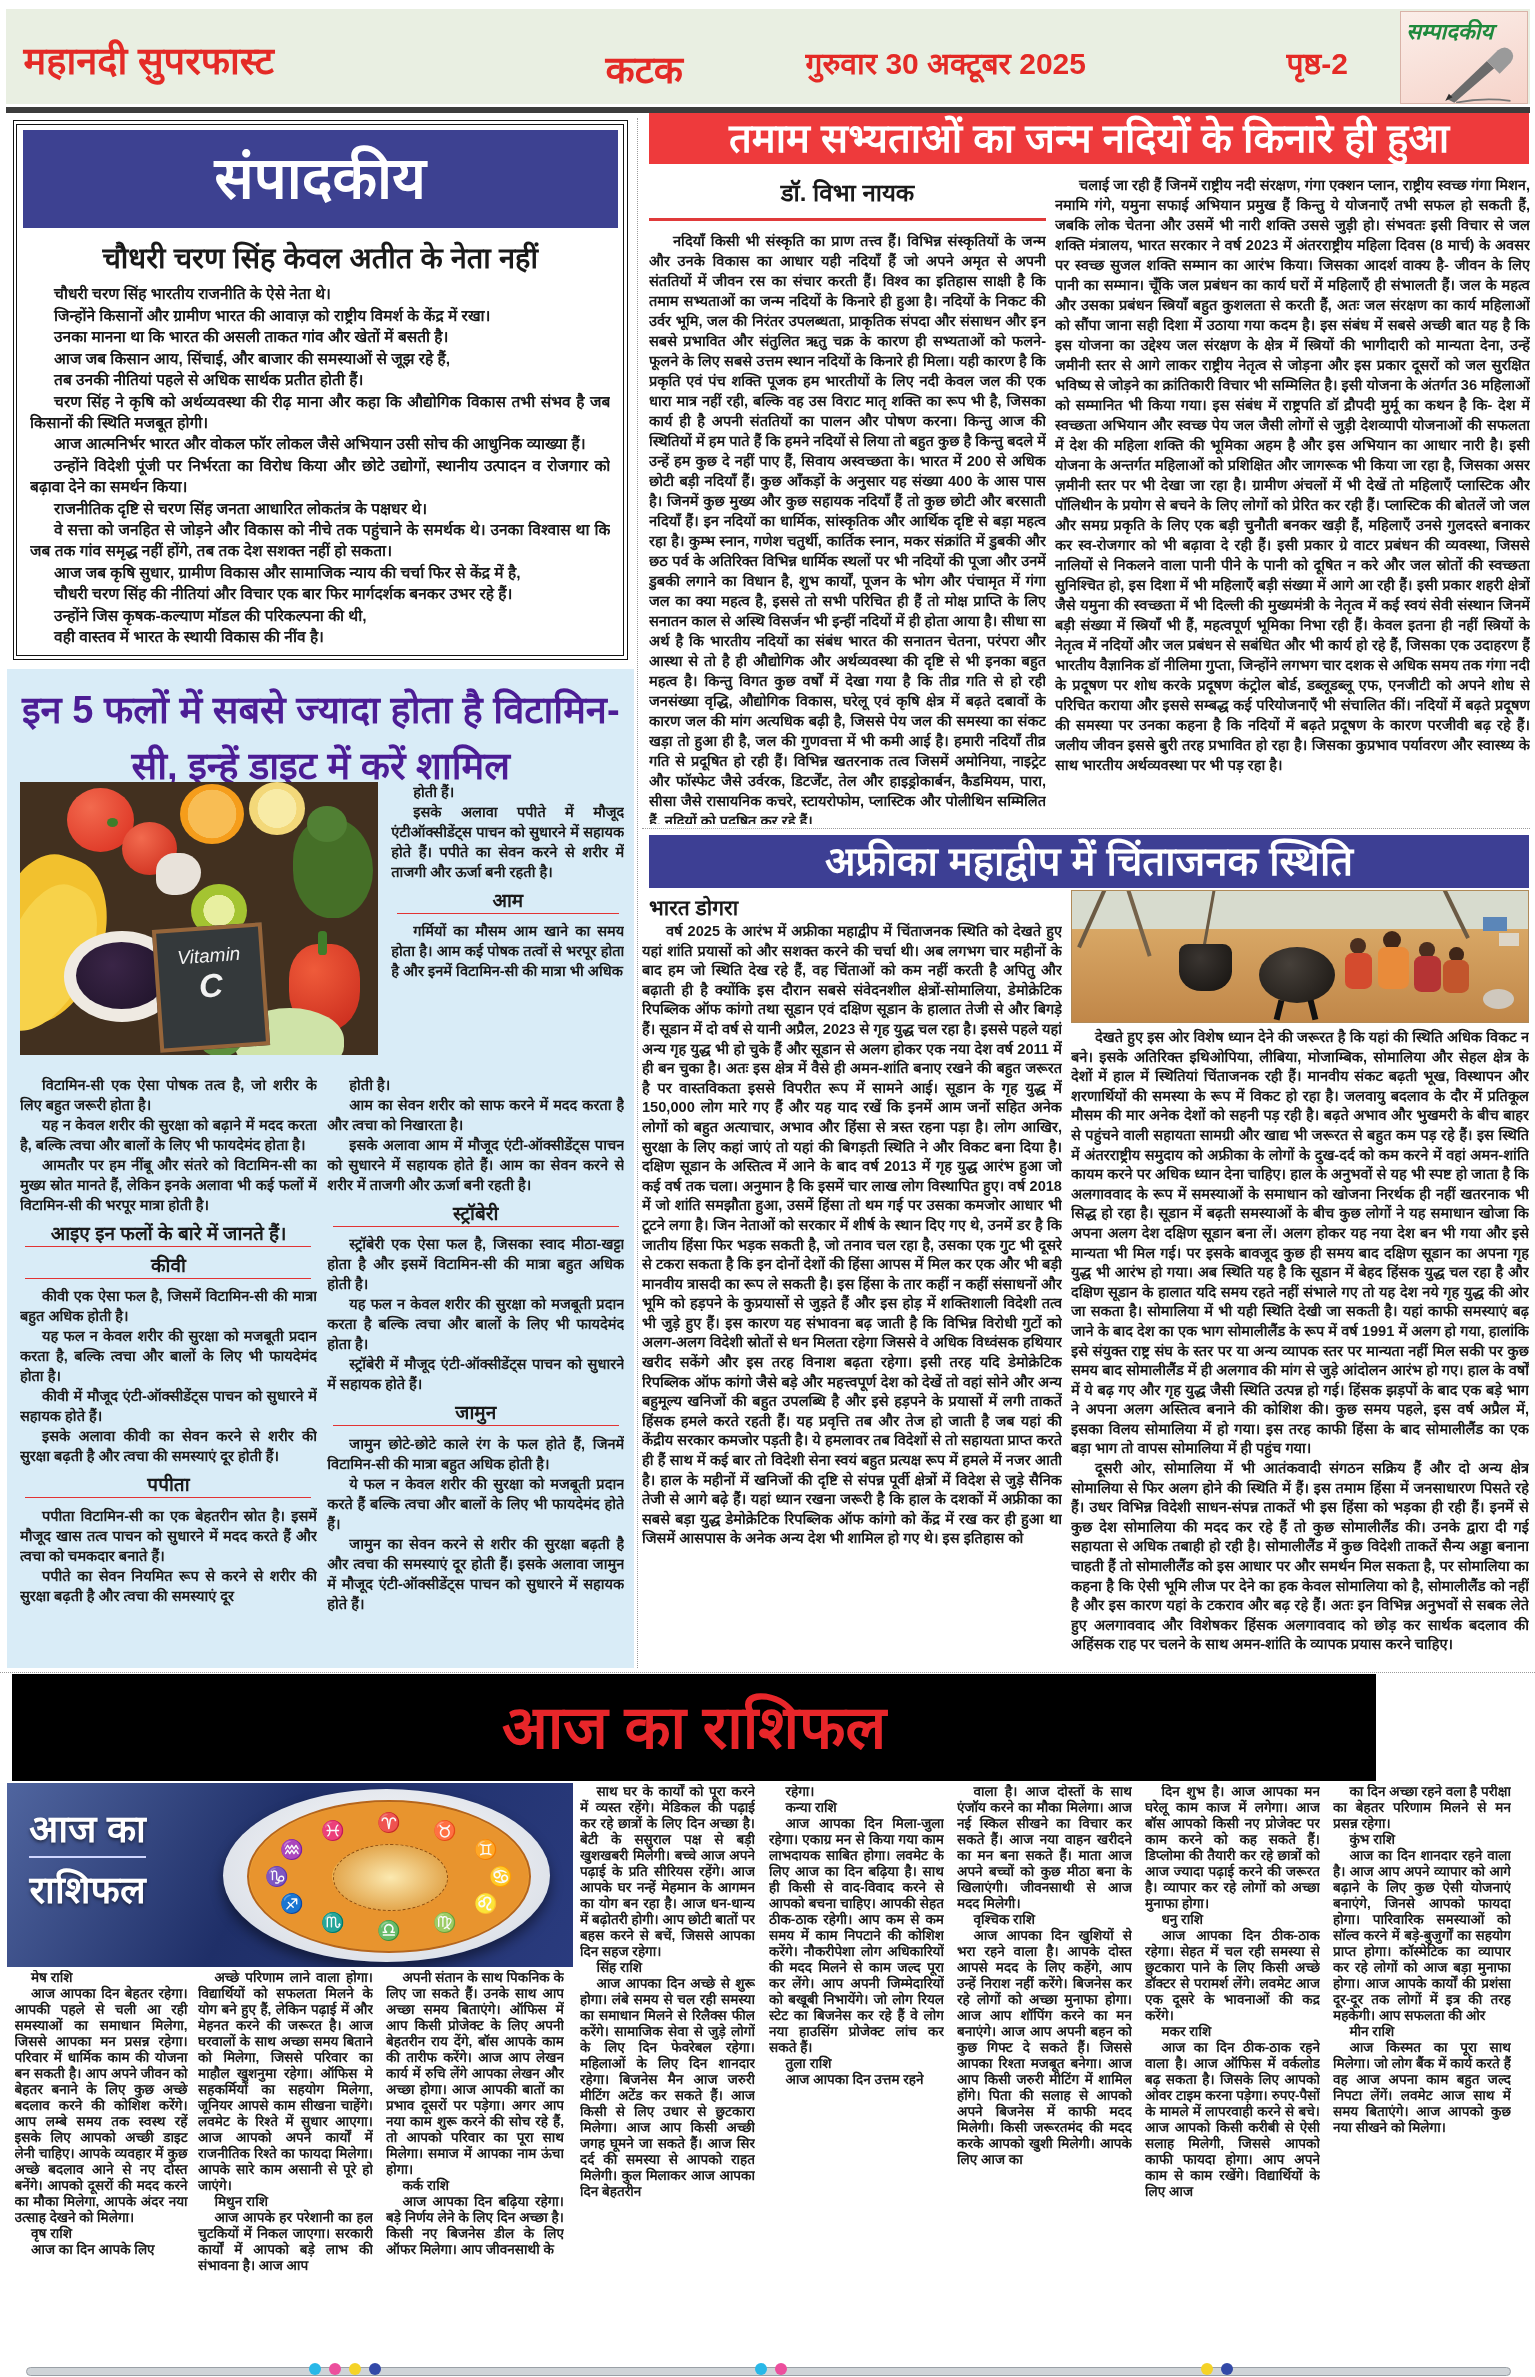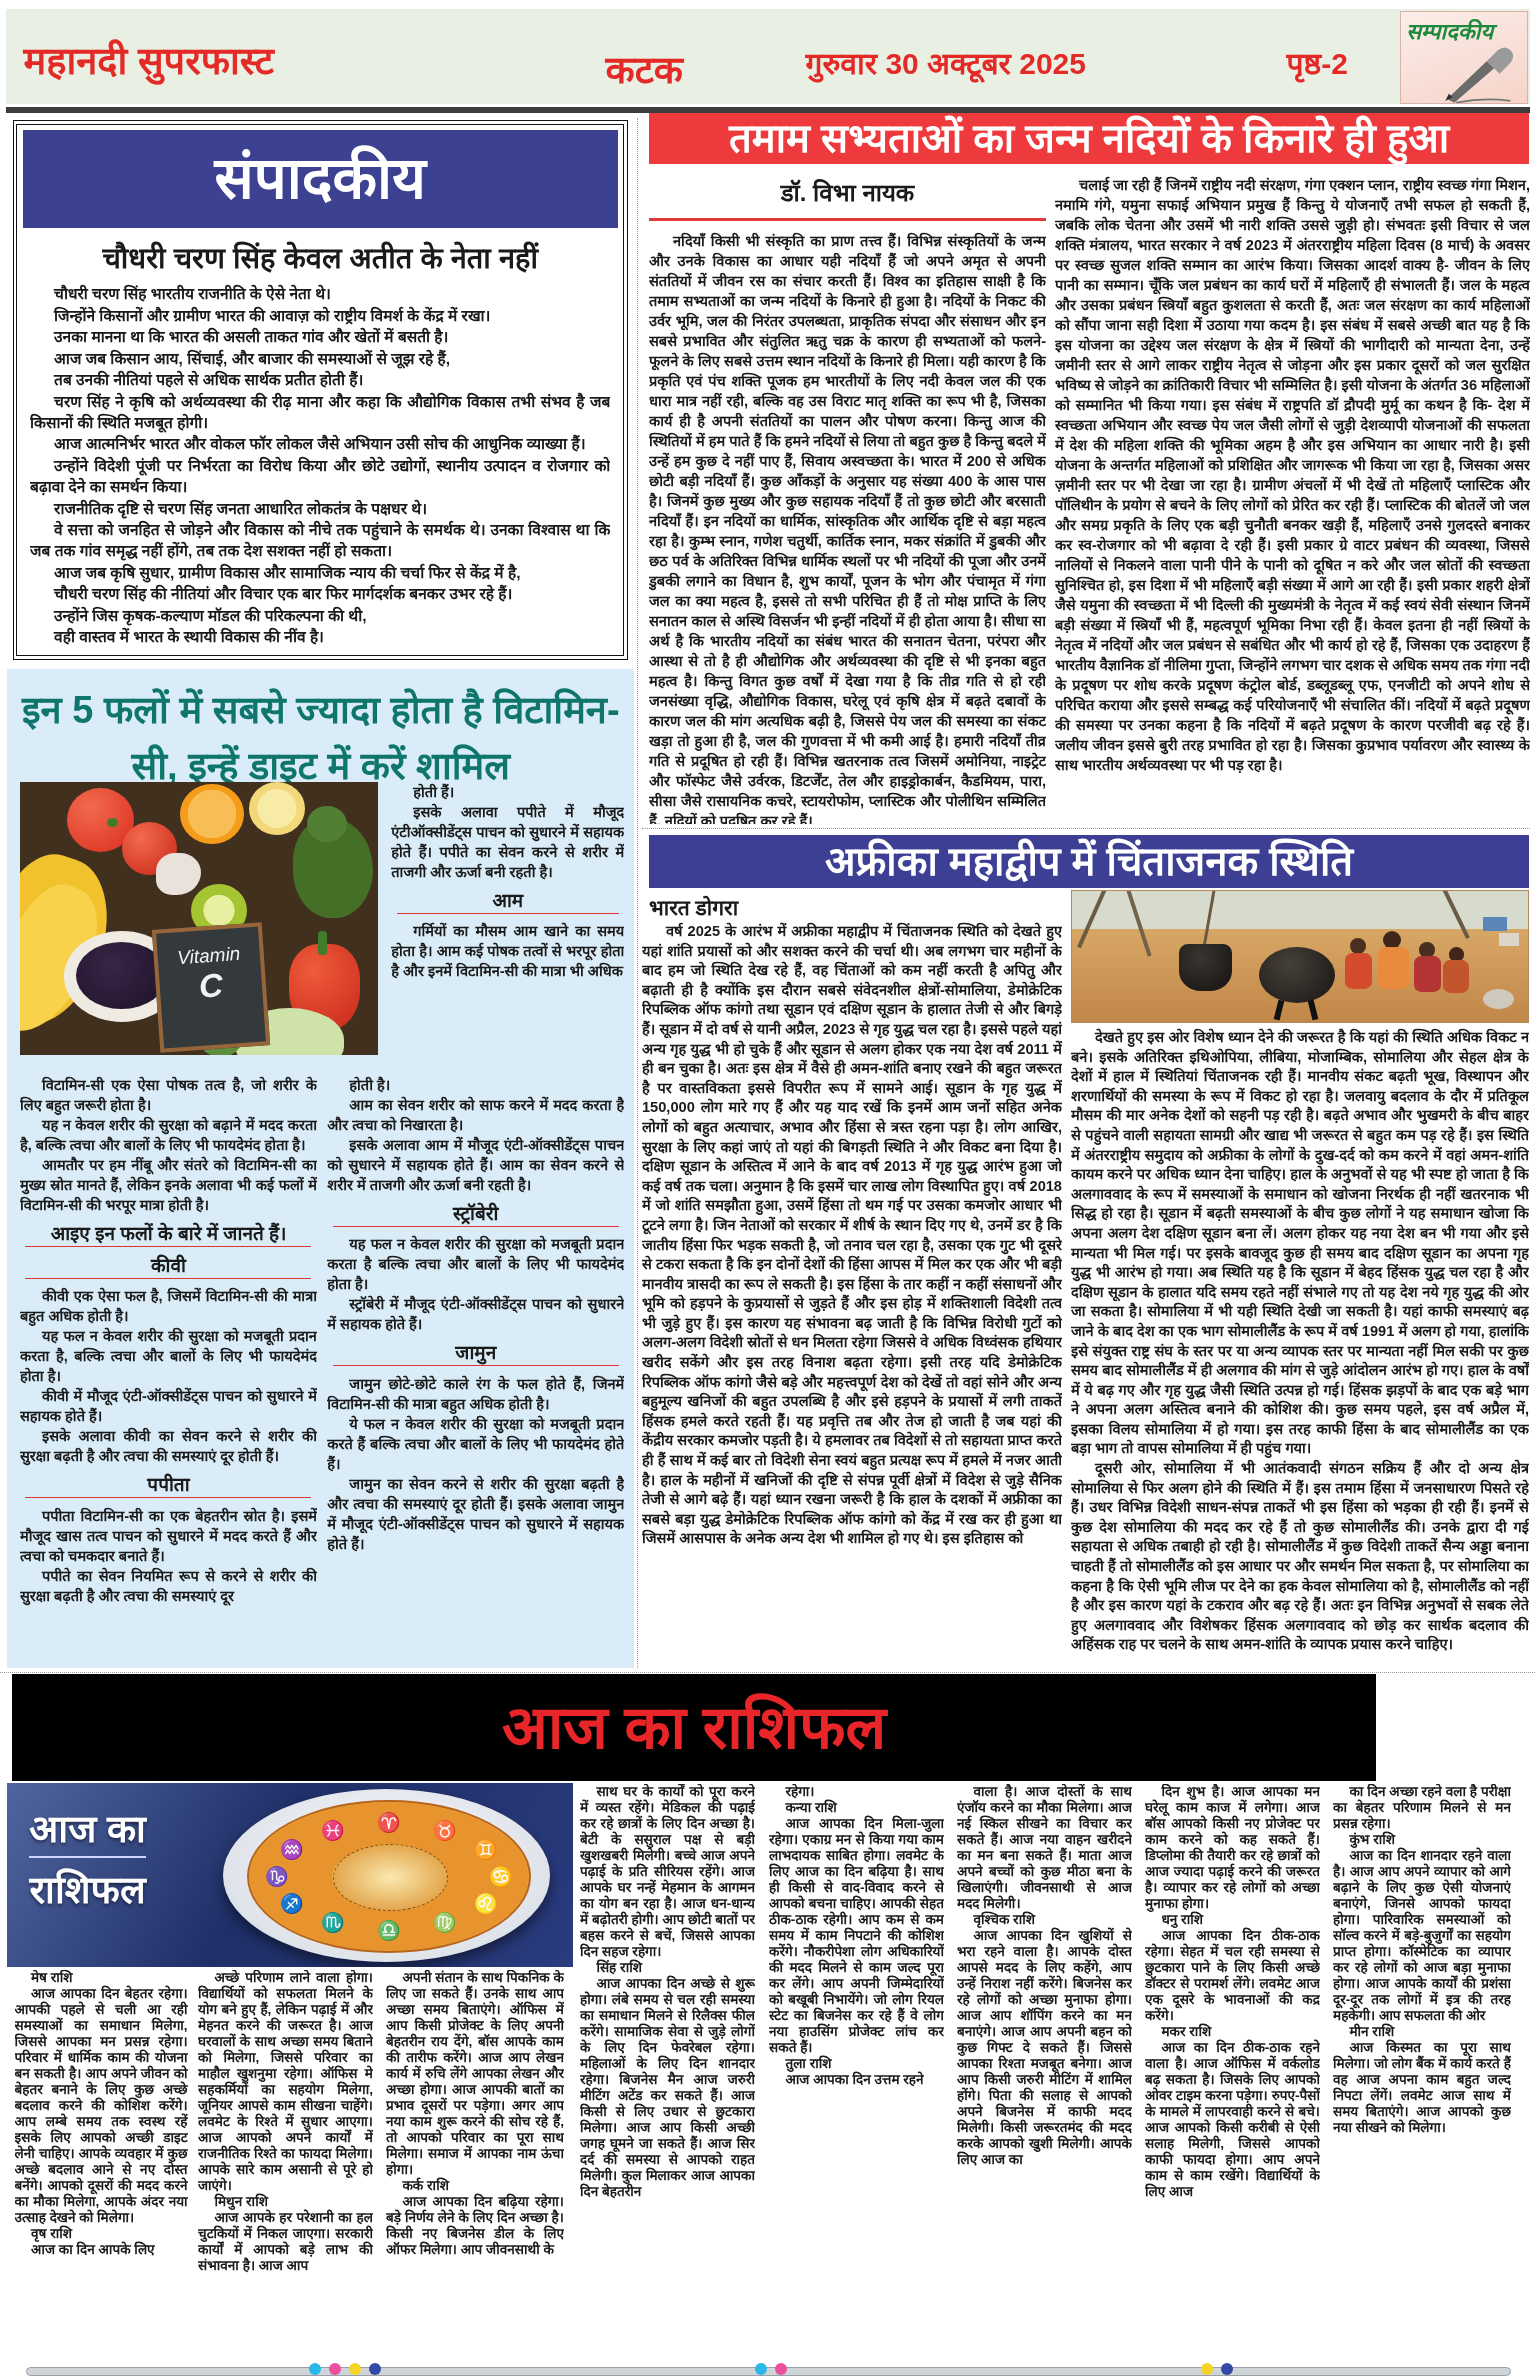--- a/index.html
+++ b/index.html
@@ -20,21 +20,21 @@
   #v-divider{left:637px;top:118px;width:0;height:1550px;border-left:1.8px dotted #9a9a9a;}
   
   #editorial-box{left:12.7px;top:120px;width:615px;height:540px;border:1.8px solid #111;padding:2.7px;box-sizing:border-box;background:#fff;}
   #editorial-inner{border:0.9px solid #111;width:100%;height:100%;box-sizing:border-box;overflow:hidden;}
   #editorial-banner{margin:5.5px;height:98px;background:#3d4191;color:#fff;text-align:center;font-size:58px;font-weight:700;line-height:95px;}
   #editorial-headline{text-align:center;font-size:29px;font-weight:700;margin:9px 7.3px 7.3px;}
   #editorial-body{margin:3.6px 12.7px;font-size:15.5px;line-height:21.4px;font-weight:600;text-align:justify;overflow:hidden;height:364px;}
   #editorial-body .bp{text-indent:24px;}
   
   #vitamin-box{left:7.3px;top:669px;width:627px;height:999px;background:#d9ecf7;overflow:hidden;}
-  #vitamin-title{padding-top:12.7px;text-align:center;font-weight:700;font-size:38px;line-height:56px;color:#0f766e;}
+  #vitamin-title{padding-top:12.7px;text-align:center;font-weight:700;font-size:38px;line-height:56px;color:#4c1d95;}
   #fruit-photo{left:12.7px;top:113px;width:358px;height:273px;background:#42301f;overflow:hidden;}
   .fshape{position:absolute;border-radius:50%;}
   #chalkboard{position:absolute;left:136px;top:144px;width:102px;height:115px;background:#34393b;border:4.5px solid #96653a;transform:rotate(-4deg);color:#f2f2f2;text-align:center;}
   #chalkboard .cb1{font-style:italic;font-size:19px;margin-top:14.6px;}
   #chalkboard .cb2{font-style:italic;font-size:33px;font-weight:700;}
   .vit-col{position:absolute;font-size:14.6px;line-height:20px;font-weight:600;text-align:justify;overflow:hidden;}
   #vit-side{left:384px;top:113px;width:233px;height:278px;}
   #vit-left{left:12.7px;top:406px;width:297px;height:582px;}
   #vit-right{left:320px;top:406px;width:297px;height:582px;}
   .vit-col .bp{text-indent:22px;margin:0;}
@@ -176,20 +176,21 @@
         <div class="bp">इसके अलावा कीवी का सेवन करने से शरीर की सुरक्षा बढ़ती है और त्वचा की समस्याएं दूर होती हैं।</div>
         <div class="bh">पपीता</div>
         <div class="bp">पपीता विटामिन-सी का एक बेहतरीन स्रोत है। इसमें मौजूद खास तत्व पाचन को सुधारने में मदद करते हैं और त्वचा को चमकदार बनाते हैं।</div>
         <div class="bp">पपीते का सेवन नियमित रूप से करने से शरीर की सुरक्षा बढ़ती है और त्वचा की समस्याएं दूर</div>
       </div>
     <div class="vit-col" id="vit-right">
         <div class="bp">होती है।</div>
         <div class="bp">आम का सेवन शरीर को साफ करने में मदद करता है और त्वचा को निखारता है।</div>
         <div class="bp">इसके अलावा आम में मौजूद एंटी-ऑक्सीडेंट्स पाचन को सुधारने में सहायक होते हैं। आम का सेवन करने से शरीर में ताजगी और ऊर्जा बनी रहती है।</div>
         <div class="bh">स्ट्रॉबेरी</div>
+        <div class="bp">स्ट्रॉबेरी एक ऐसा फल है, जिसका स्वाद मीठा-खट्टा होता है और इसमें विटामिन-सी की मात्रा बहुत अधिक होती है।</div>
         <div class="bp">यह फल न केवल शरीर की सुरक्षा को मजबूती प्रदान करता है बल्कि त्वचा और बालों के लिए भी फायदेमंद होता है।</div>
         <div class="bp">स्ट्रॉबेरी में मौजूद एंटी-ऑक्सीडेंट्स पाचन को सुधारने में सहायक होते हैं।</div>
         <div class="bh">जामुन</div>
         <div class="bp">जामुन छोटे-छोटे काले रंग के फल होते हैं, जिनमें विटामिन-सी की मात्रा बहुत अधिक होती है।</div>
         <div class="bp">ये फल न केवल शरीर की सुरक्षा को मजबूती प्रदान करते हैं बल्कि त्वचा और बालों के लिए भी फायदेमंद होते हैं।</div>
         <div class="bp">जामुन का सेवन करने से शरीर की सुरक्षा बढ़ती है और त्वचा की समस्याएं दूर होती हैं। इसके अलावा जामुन में मौजूद एंटी-ऑक्सीडेंट्स पाचन को सुधारने में सहायक होते हैं।</div>
       </div>
   </div>
 
   <div class="abs" id="rivers-banner">तमाम सभ्यताओं का जन्म नदियों के किनारे ही हुआ</div>

